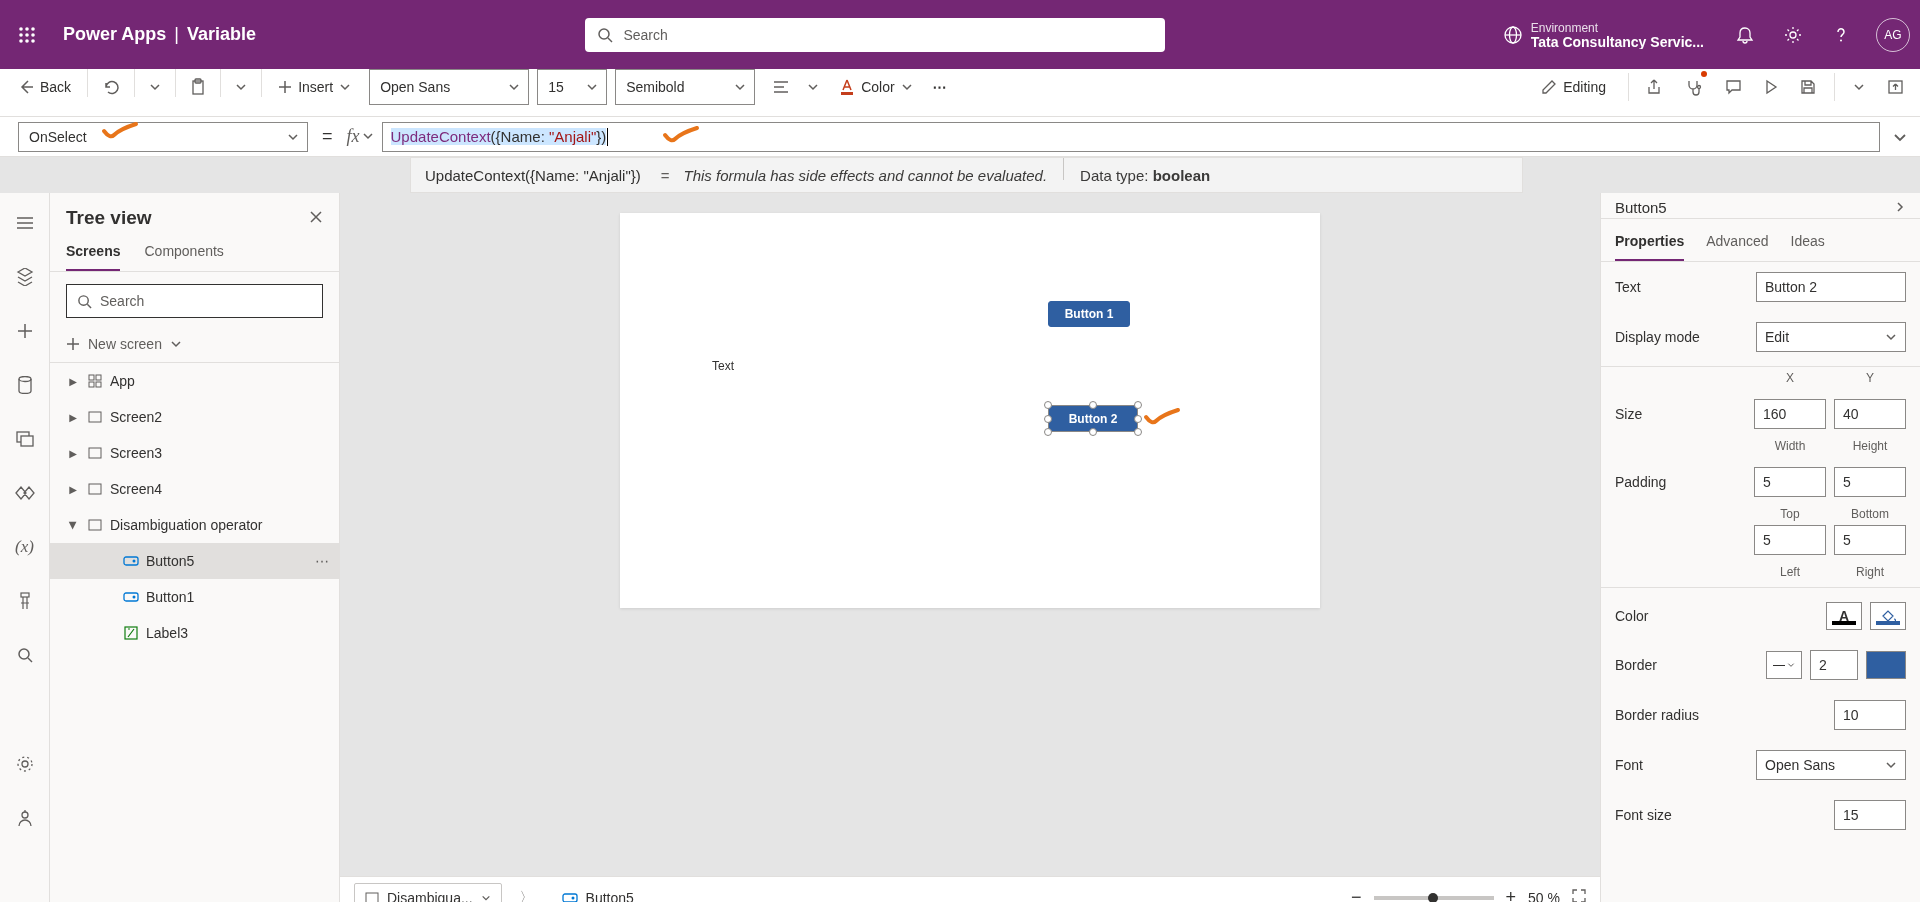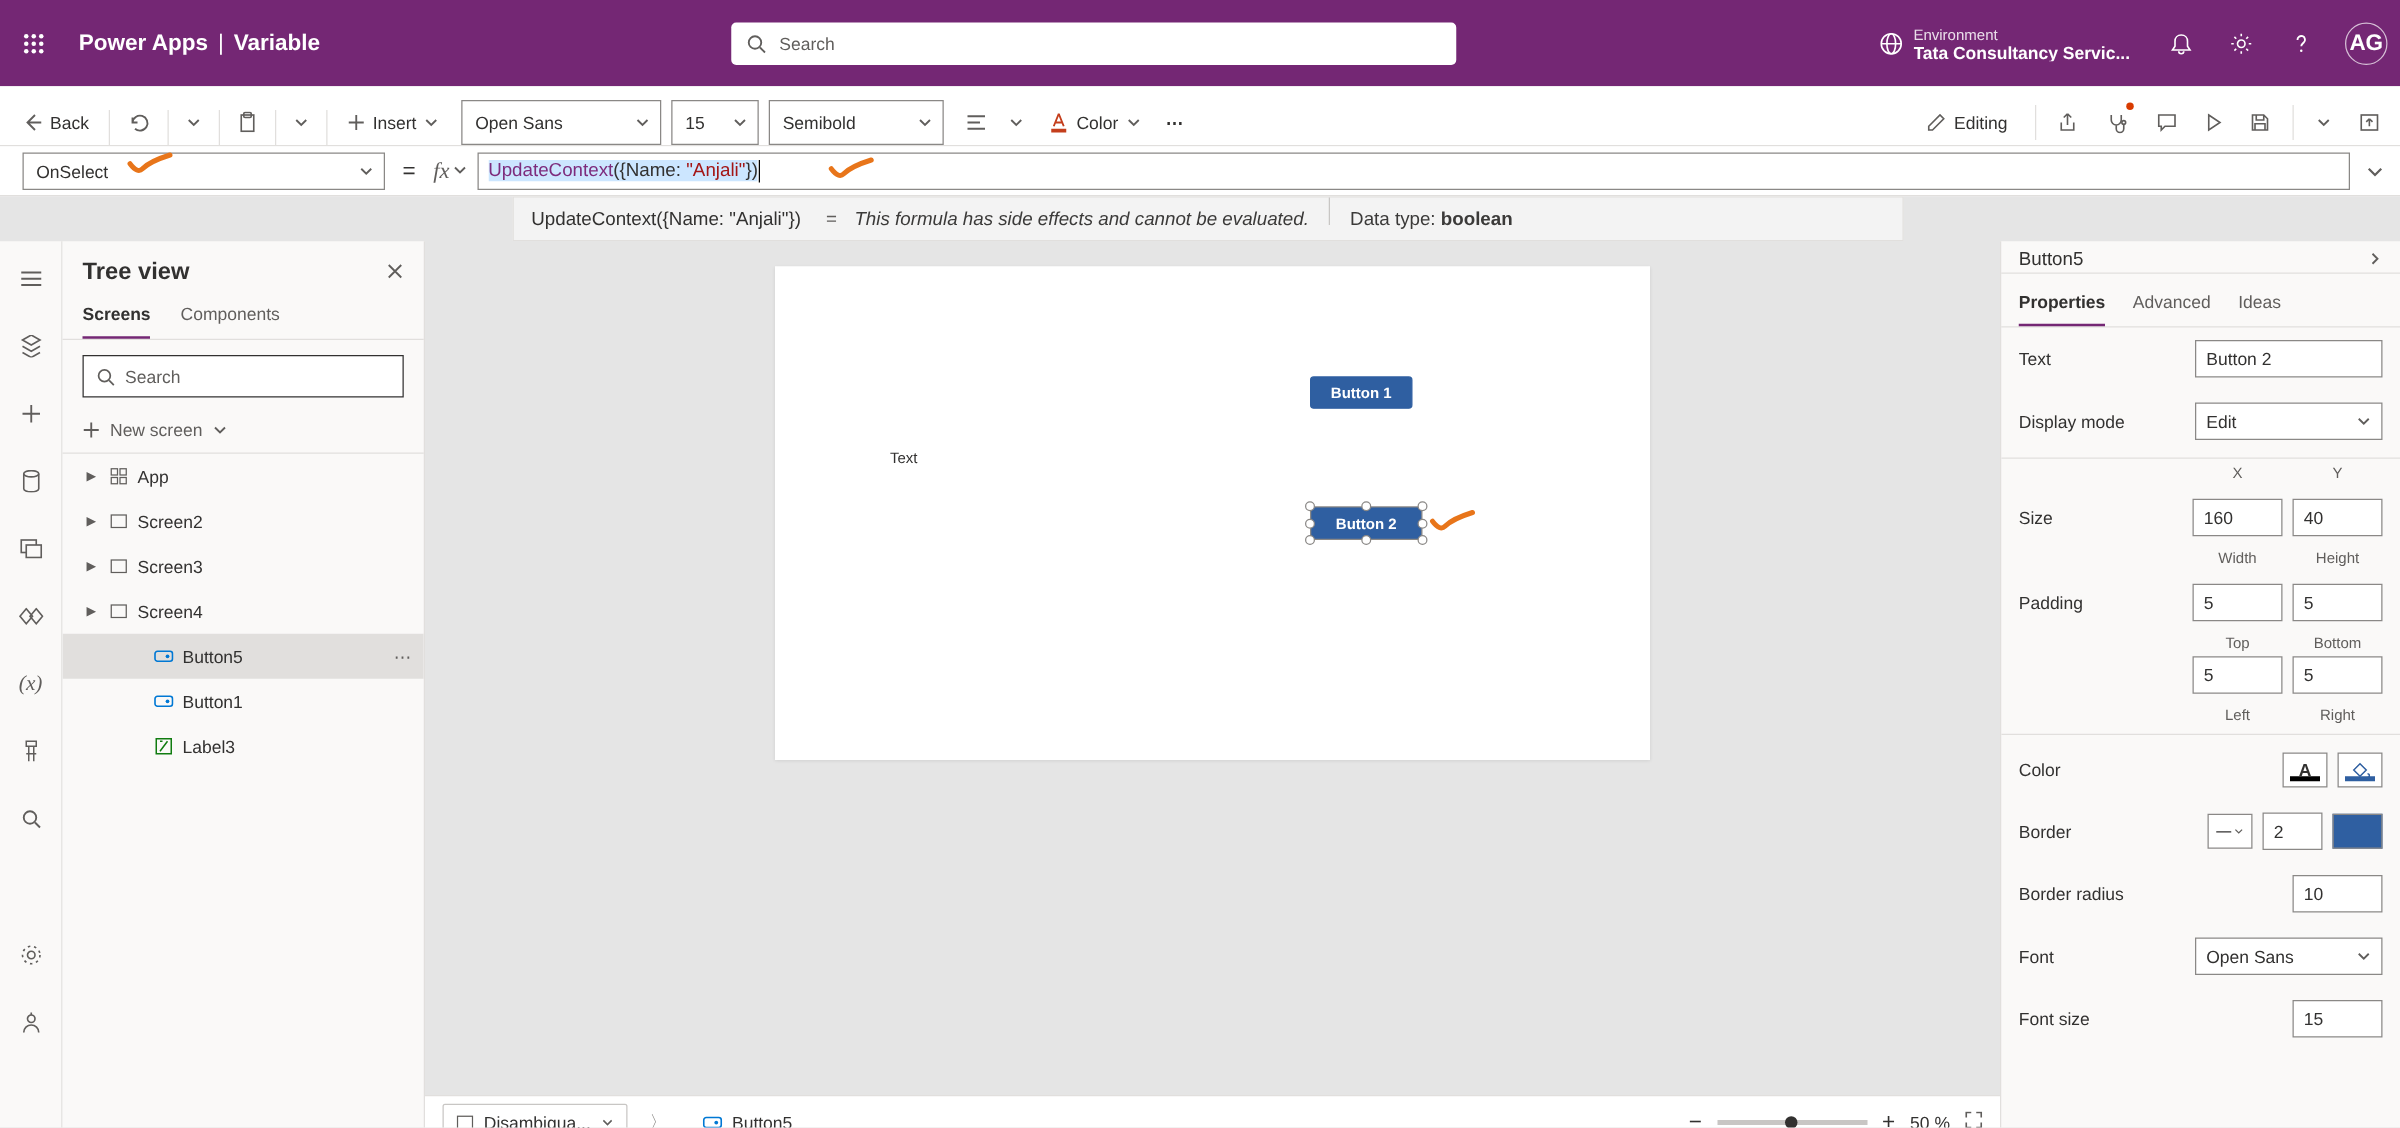--- a/index.html
+++ b/index.html
@@ -12,24 +12,24 @@
 .app-title .sep { margin: 0 8px; font-weight: 300; }
 .search-wrap { flex: 1; display: flex; justify-content: center; }
 .search-bar { width: 580px; height: 34px; background: white; border-radius: 4px; display: flex; align-items: center; padding: 0 12px; color: #605e5c; }
 .search-bar svg { margin-right: 10px; }
 .env-block { display: flex; align-items: center; gap: 8px; padding: 0 18px; }
 .env-text { font-size: 12px; line-height: 14px; }
 .env-text .line1 { opacity: 0.85; }
 .env-text .line2 { font-weight: 600; font-size: 14px; max-width: 180px; white-space: nowrap; overflow: hidden; text-overflow: ellipsis; }
 .header-icons { display: flex; align-items: center; gap: 2px; }
 .hicon { width: 46px; height: 46px; display: flex; align-items: center; justify-content: center; }
-.avatar { border: 1px solid rgba(255,255,255,0.7); width: 34px; height: 34px; border-radius: 50%; display: flex; align-items: center; justify-content: center; font-size: 18px; margin: 0 10px; font-weight: bold; }
-
-
-.cmdbar { height: 48px; background: white; border-bottom: 1px solid #e1dfdd; display: flex; align-items: flex-end; padding: 0 8px; gap: 2px; }
+.avatar { border: 1px solid rgba(255,255,255,0.7); width: 34px; height: 34px; border-radius: 50%; display: flex; align-items: center; justify-content: center; font-size: 12px; margin: 0 10px; }
+
+
+.cmdbar { height: 48px; background: white; border-bottom: 1px solid #e1dfdd; display: flex; align-items: flex-start; padding: 0 8px; gap: 2px; }
 .cmd-btn { display: flex; align-items: center; gap: 6px; padding: 0 10px; height: 36px; border-radius: 2px; color: #323130; cursor: pointer; }
 .cmd-btn.icon-only { padding: 0 8px; }
 .cmd-divider { width: 1px; height: 28px; background: #e1dfdd; margin: 0 4px; }
 .font-select { border: 1px solid #8a8886; height: 36px; padding: 0 30px 0 10px; min-width: 160px; display: flex; align-items: center; position: relative; margin-left: 6px; }
 .font-select.small { min-width: 70px; }
 .font-select.mid { min-width: 140px; }
 .chev { position: absolute; right: 8px; top: 50%; transform: translateY(-50%); }
 .cmd-right { margin-left: auto; display: flex; align-items: center; gap: 6px; }
 .editing-btn { display: flex; align-items: center; gap: 6px; padding: 0 12px; height: 36px; color: #323130; }
 
@@ -500,20 +500,29 @@
       </div>
       <div class="tree-item">
         <span class="exp">▶</span>
         <span class="ctrl-icon">
             <svg width="14" height="12" viewBox="0 0 14 12">
               <rect x="1" y="1" width="12" height="10" stroke="#605e5c" fill="none"></rect>
             </svg>
           </span>
         <span>Screen4</span>
       </div>
+      <div class="tree-item">
+        <span class="exp" style="transform:rotate(90deg);">▶</span>
+        <span class="ctrl-icon">
+            <svg width="14" height="12" viewBox="0 0 14 12">
+              <rect x="1" y="1" width="12" height="10" stroke="#605e5c" fill="none"></rect>
+            </svg>
+          </span>
+        <span>Disambiguation operator</span>
+      </div>
       <div class="tree-item level2 selected">
         <span class="ctrl-icon">
             <svg width="16" height="12" viewBox="0 0 16 12">
               <rect x="1" y="2" width="14" height="8" rx="2" stroke="#0078d4" stroke-width="1.3" fill="none"></rect>
               <circle cx="11" cy="6" r="1.5" fill="#0078d4"></circle>
             </svg>
           </span>
         <span>Button5</span>
         <span class="dots">⋯</span>
       </div>

